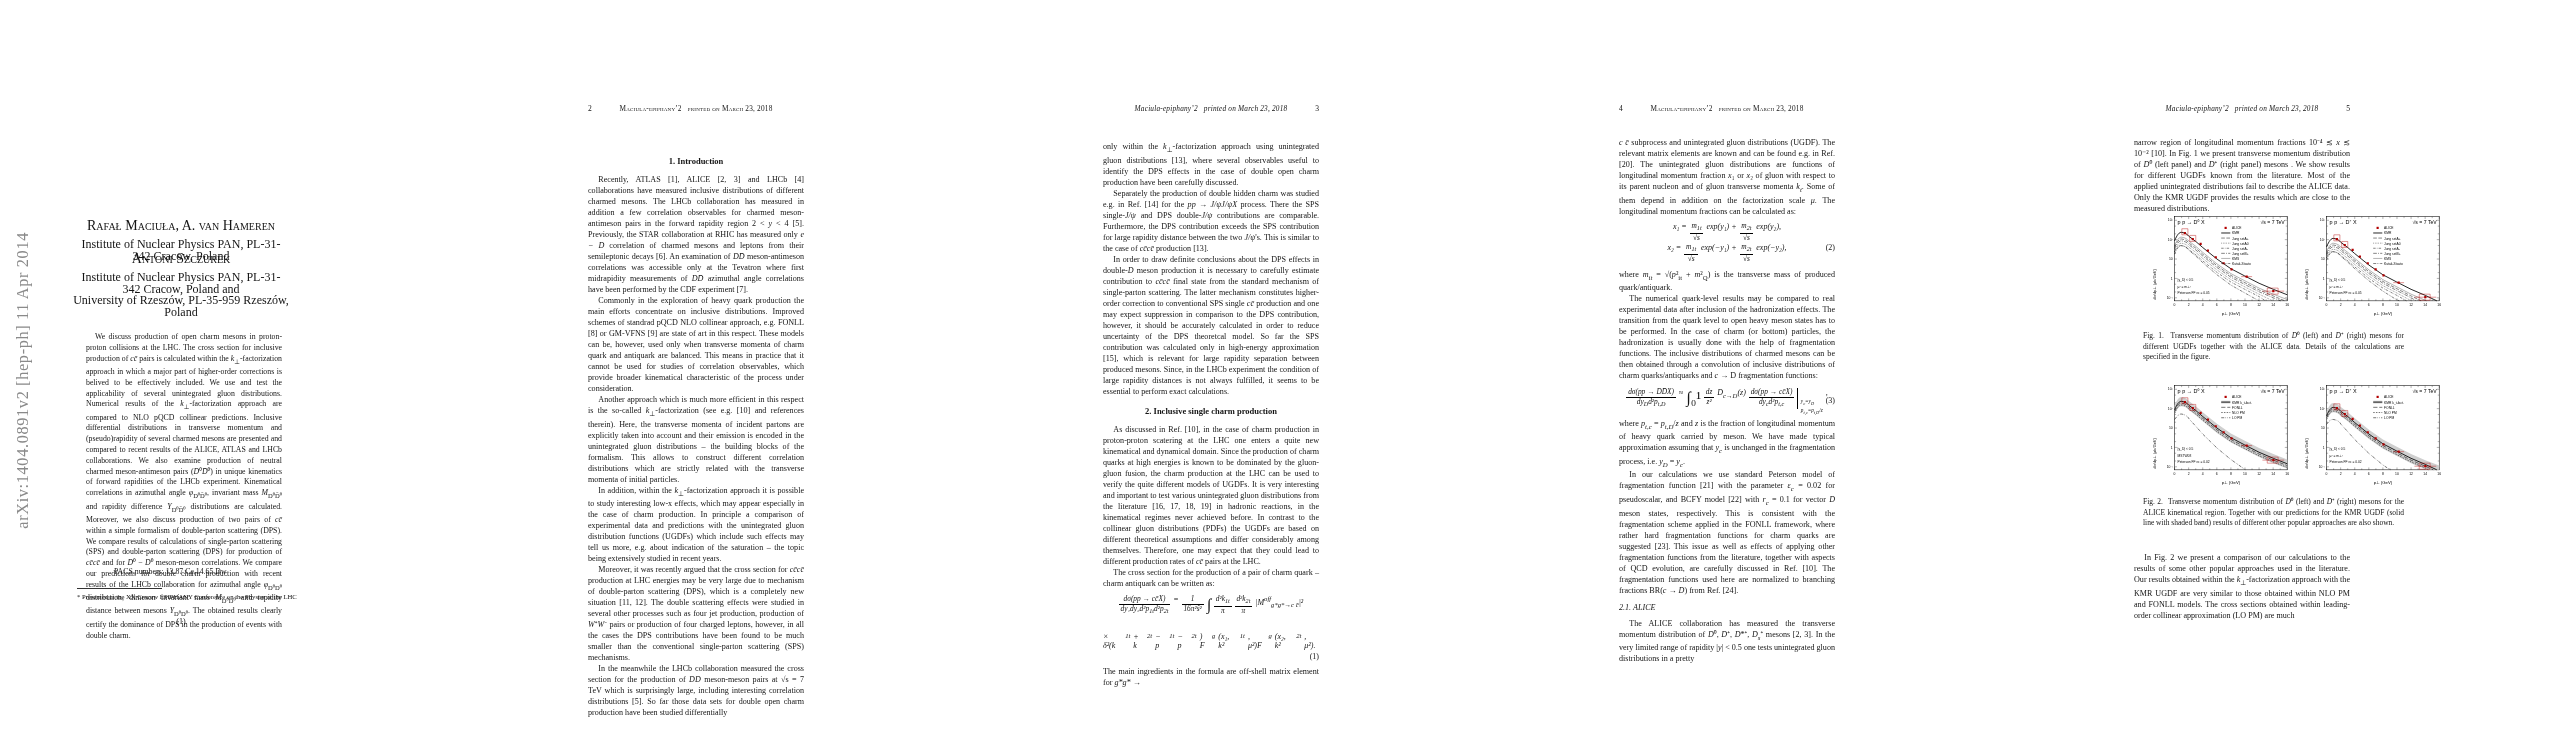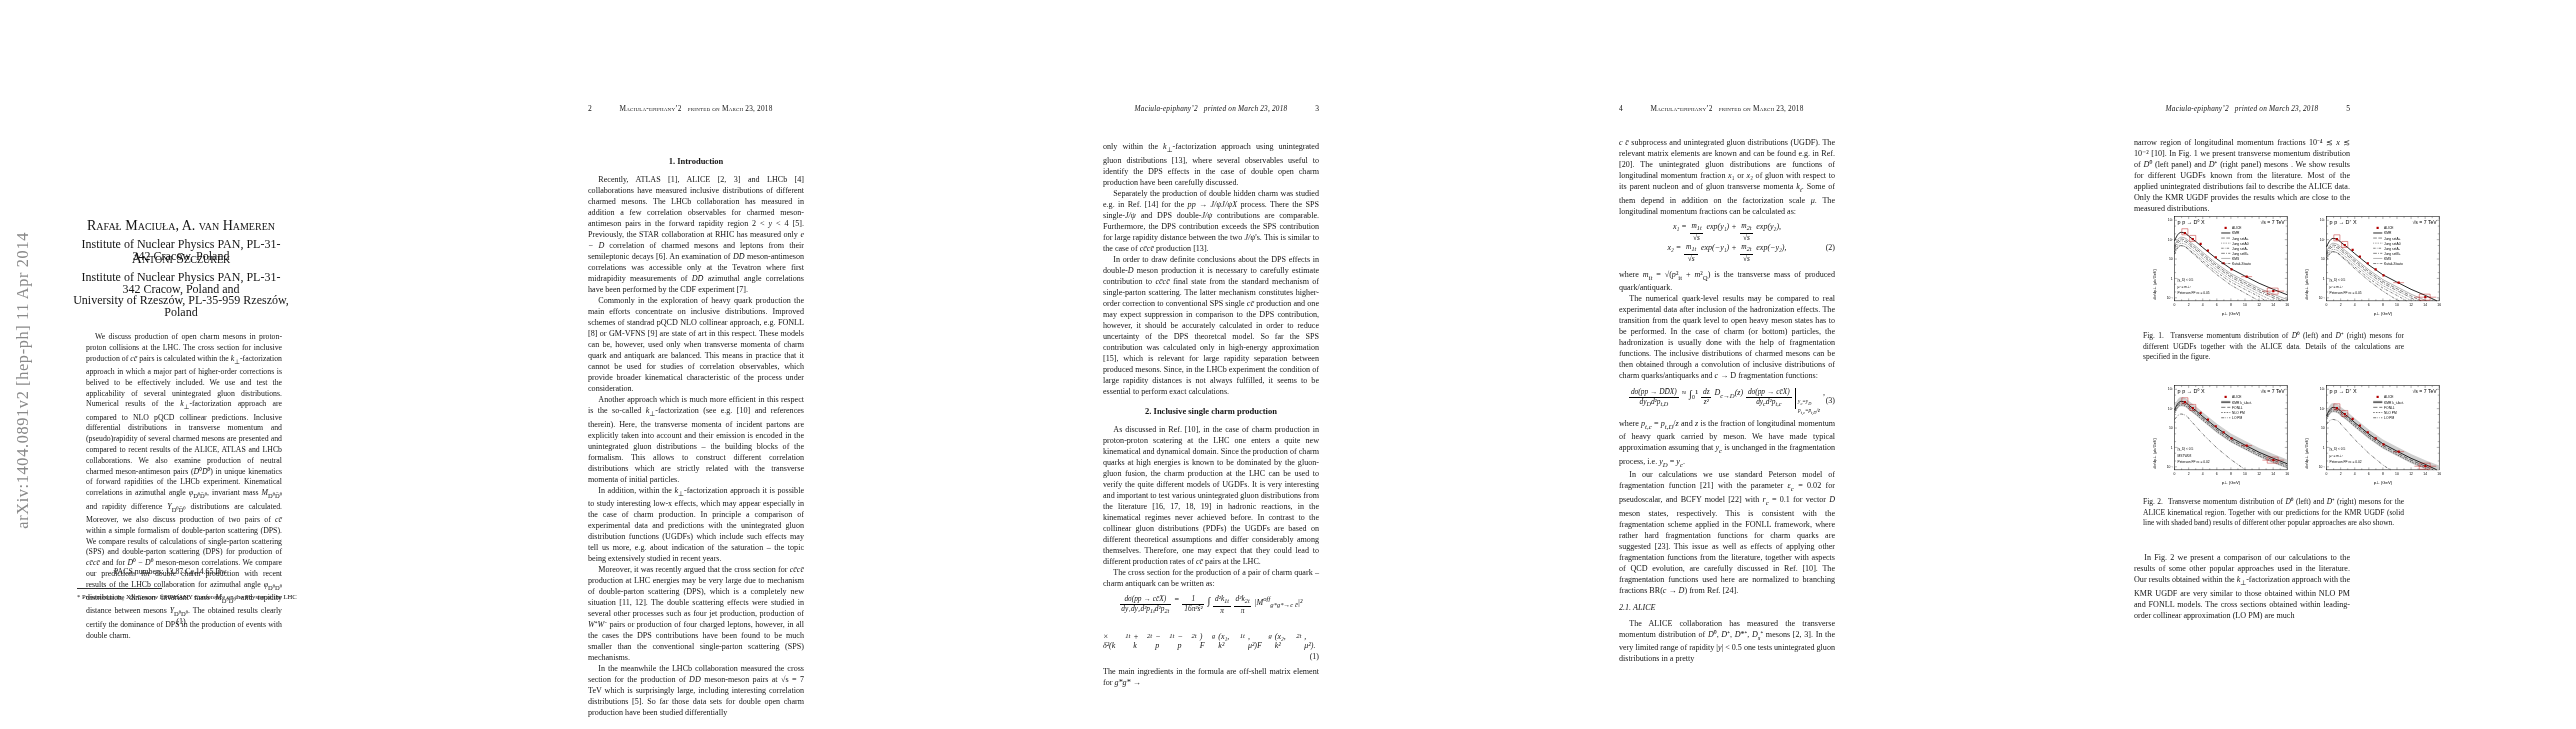--- a/index.html
+++ b/index.html
@@ -38,21 +38,21 @@
   .subsect{font-style:italic;font-size:8.1px;text-align:left;margin:7.3px 0 5.5px 0;}
 
   .eq{position:relative;font-size:8px;font-style:italic;margin:5.5px 0 4.9px 0;}
   .eqrow{display:flex;align-items:flex-start;justify-content:center;gap:3px;line-height:1.2;}
   .eqrow.l2{margin-top:16px;}
   .frac{display:inline-flex;flex-direction:column;text-align:center;font-size:7.4px;line-height:1.2;}
   .frac .n{border-bottom:0.6px solid #000;padding:0 1.8px;}
   .frac .d{padding:0 1.8px;}
   .eqnum{position:absolute;right:0;font-style:normal;font-size:8px;}
   .eqnumline{text-align:right;font-style:normal;font-size:8px;margin-top:1.2px;}
-  .bigint{font-size:10px;font-style:normal;}
+  .bigint{font-size:16px;font-style:normal;}
   .cbar{display:inline-block;width:0.6px;height:20.7px;background:#000;}
   .cond{display:inline-block;font-size:5.2px;line-height:1.25;transform:translateY(9.7px);font-style:italic;}
   .caption{position:absolute;font-size:7.5px;line-height:10.7px;text-align:justify;}
 
   svg.panel{position:absolute;width:140px;height:106px;overflow:visible;}
   .frame{fill:none;stroke:#000;stroke-width:0.9;}
   .ticks{fill:none;stroke:#000;stroke-width:0.5;}
   svg.panel text{font-family:"Liberation Sans",sans-serif;fill:#000;}
   .tick{font-size:5.6px;}
   .ltext{font-size:5.4px;}

